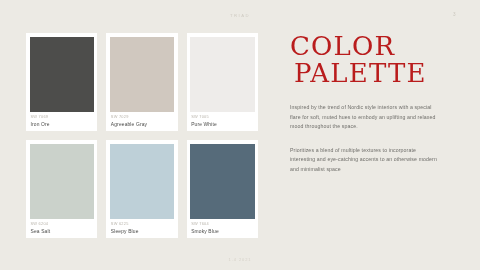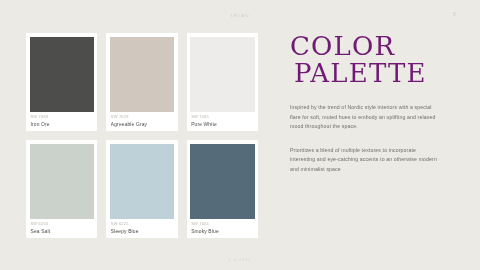--- a/index.html
+++ b/index.html
@@ -102,21 +102,21 @@
   }
 
   
   .content-col {
     position: absolute;
     left: 290px;
     top: 34px;
     width: 166px;
   }
   .title-block {
-    color: #701a75;
+    color: #b91c1c;
     line-height: 0.98;
     margin-bottom: 16px;
   }
   .title-line {
     font-family: "DejaVu Serif", "Liberation Serif", serif;
     font-weight: 400;
     font-size: 26px;
     letter-spacing: 1.2px;
     display: block;
     white-space: nowrap;

